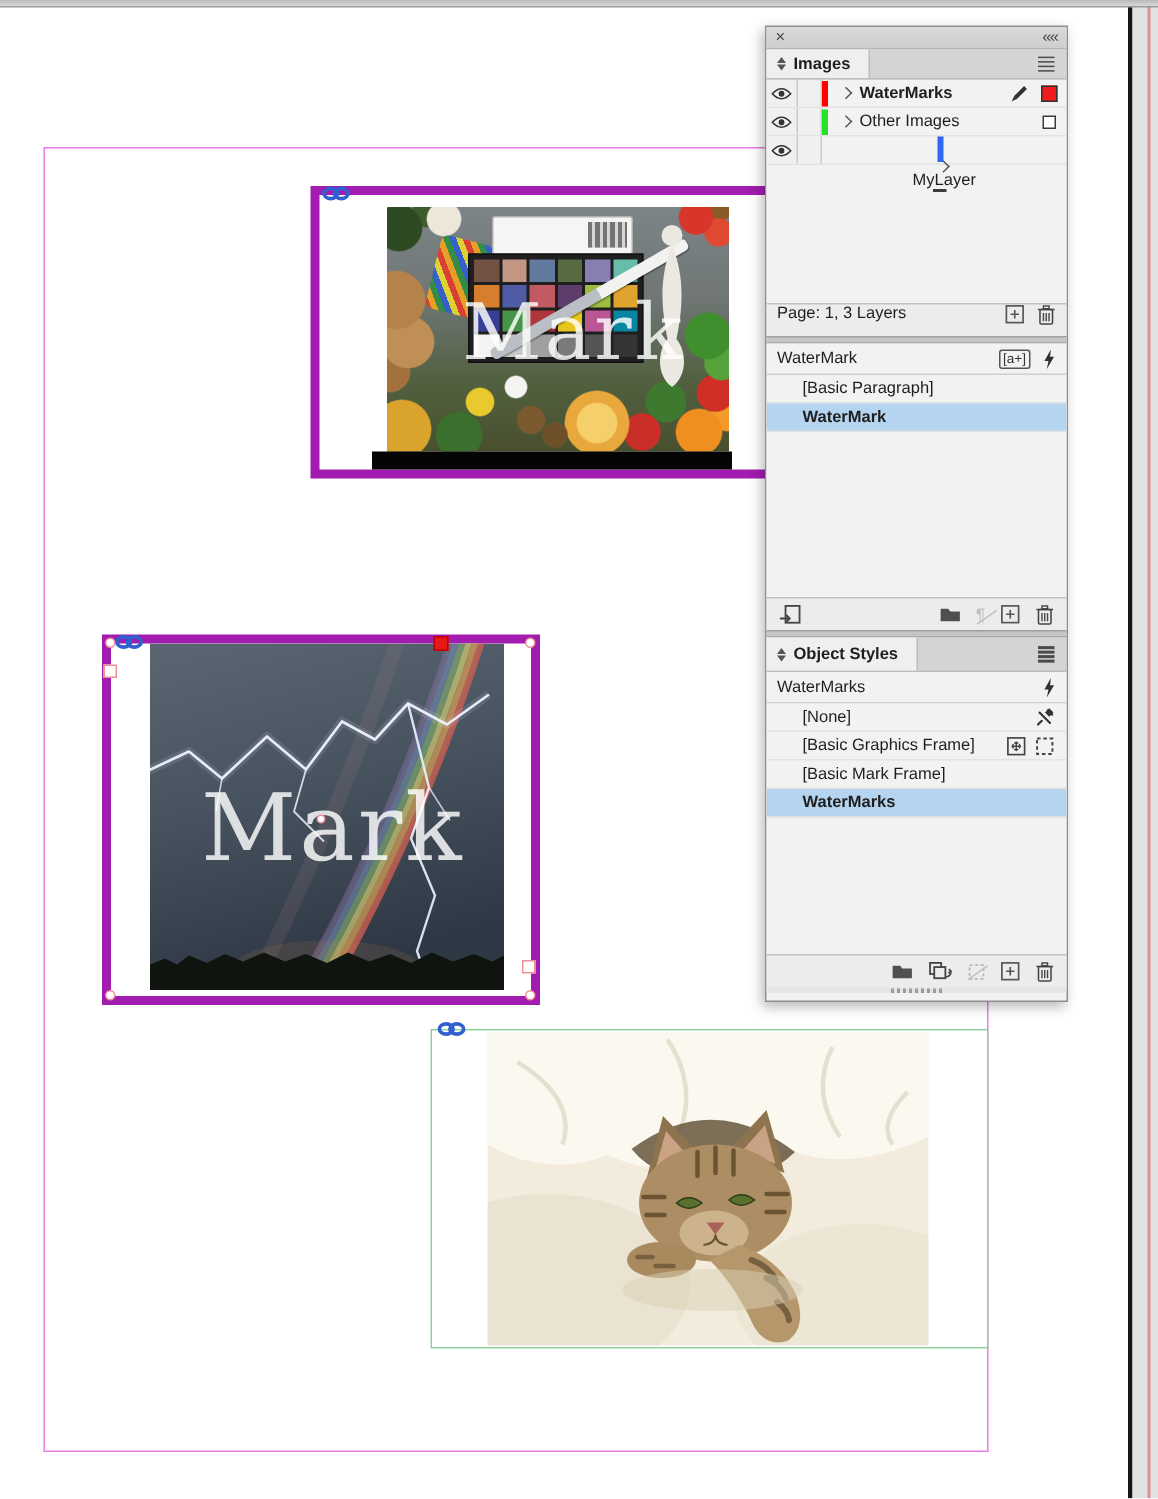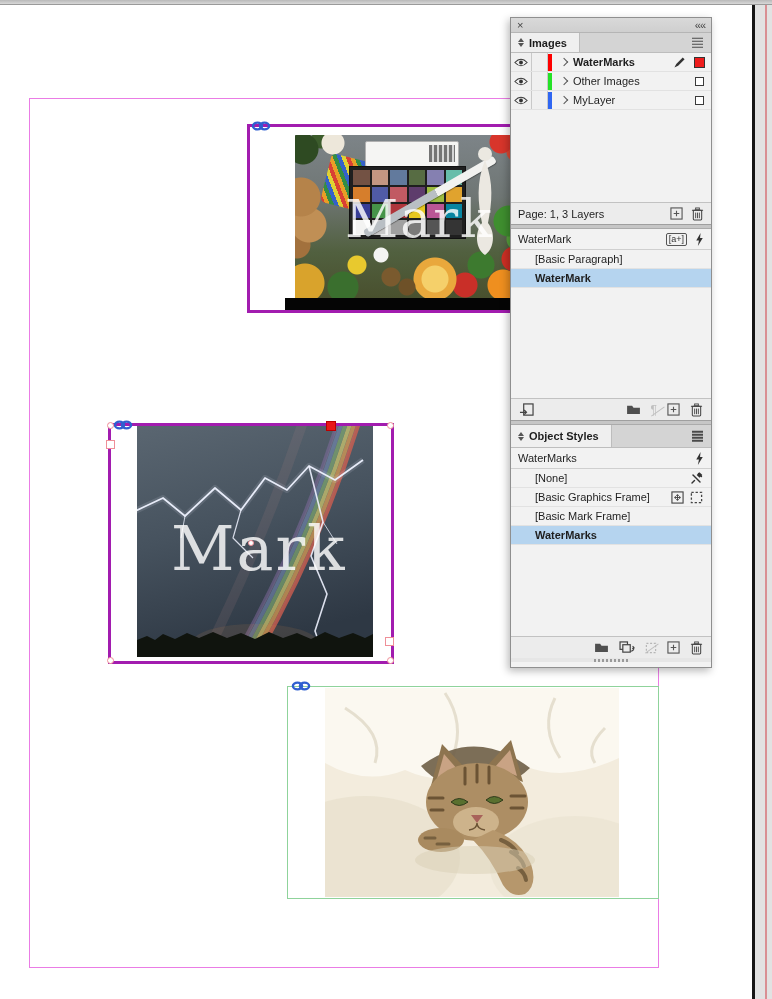--- a/index.html
+++ b/index.html
@@ -10,21 +10,21 @@
   
   .top-strip{left:0;top:0;width:772px;height:4px;background:linear-gradient(#b9b9b9,#d8d8d8);border-bottom:1px solid #9a9a9a;}
   .page-edge{left:752px;top:0;width:3px;height:999px;background:#161616;}
   .pasteboard{left:755px;top:0;width:17px;height:999px;background:#e2e2e2;}
   .bleed-line{left:10px;top:0;width:2px;height:999px;}
 
   
   .margin-rect{left:29px;top:98px;width:628px;height:868px;border:1px solid #ea7ce5;}
 
   
-  .frame{border:3px solid #a21caf;margin-left:40px;}
+  .frame{border:6px solid #a21caf;}
   .frame-green{border:1px solid #8fd39b;}
   .chain{width:20px;height:12px;}
   .watermark{color:rgba(255,255,255,.82);font-family:"DejaVu Serif",serif;letter-spacing:2px;white-space:nowrap;pointer-events:auto;}
 
   .handle-ring{width:7px;height:7px;border:1.5px solid #ef8f98;border-radius:50%;background:#fff;box-sizing:border-box;}
   .handle-sq{width:9px;height:9px;border:1.5px solid #ef8f98;background:#fff;box-sizing:border-box;}
   .handle-red{width:10px;height:10px;background:#e81718;border:1px solid #b00; box-sizing:border-box;}
   .center-pt{width:6px;height:6px;border:1.5px solid #ef8f98;border-radius:50%;background:#fff;box-sizing:border-box;}
 
   
@@ -83,21 +83,21 @@
   .row.sel{background:#b5d4ef;}
   .row .lbl{white-space:nowrap;}
   .row .grow{flex:1;}
   .bold{font-weight:700;}
   .cell-eye{width:20px;height:100%;display:flex;align-items:center;justify-content:center;border-right:1px solid #c9c9c9;background:#f0f0f0;flex:0 0 auto;}
   .cell-lock{width:15px;height:100%;border-right:1px solid #c9c9c9;background:#f0f0f0;flex:0 0 auto;}
   .layerbar{width:4px;height:17px;margin-right:5px;flex:0 0 auto;}
   .chev{width:5px;height:5px;border-right:1.4px solid #555;border-bottom:1.4px solid #555;transform:rotate(-45deg);margin:0 6px 0 4px;flex:0 0 auto;}
   .proxy-red{width:11px;height:11px;background:#ee1c1c;border:1px solid #333;box-sizing:border-box;margin-right:6px;}
   .proxy-empty{width:9px;height:9px;background:#fff;border:1.4px solid #3a3a3a;box-sizing:border-box;margin-right:7px;}
-  .statusbar{height:21px;border-top:1px solid #c2c2c2;background:#ececec;display:flex;align-items:center;padding:0 7px;gap:8px;flex:0 0 auto;}
+  .statusbar{height:21px;border-top:1px solid #c2c2c2;background:#ececec;display:flex;padding:0 7px;gap:8px;flex:0 0 auto;}
   .statusbar .grow{flex:1;}
   .toolbar{height:21px;border-top:1px solid #c2c2c2;background:#ececec;display:flex;align-items:center;padding:0 8px;gap:10px;flex:0 0 auto;}
   .toolbar .grow{flex:1;}
   .panel-div{height:3px;background:#c6c6c6;border-top:1px solid #9f9f9f;border-bottom:1px solid #ababab;flex:0 0 auto;}
   .hdr{height:20px;display:flex;align-items:center;padding:0 7px;gap:8px;border-bottom:1px solid #cfcfcf;background:#f2f2f2;flex:0 0 auto;}
   .hdr .grow{flex:1;}
   .indent{padding-left:24px;}
   .aplus{border:1px solid #555;border-radius:2px;font-size:9px;padding:0 2px;line-height:11px;color:#333;}
   .gray-ic{opacity:.45;}
   .slashwrap{position:relative;display:inline-flex;}
@@ -320,21 +320,21 @@
         </div>
       </div>
       <div class="row">
         <div class="cell-eye">
           <svg width="14" height="9" viewBox="0 0 16 10">
               <path d="M1 5 Q8 -2.5 15 5 Q8 12.5 1 5 Z" fill="none" stroke="#333" stroke-width="1.2"></path>
               <circle cx="8" cy="5" r="2.2" fill="#333"></circle>
             </svg>
         </div>
         <div class="cell-lock"></div>
-        <div class="grow" style="display:flex;align-items:center;height:100%;">
+        <div class="grow" style="display:flex;align-items:center;height:100%;flex-direction:column;">
           <div class="layerbar" style="background:#2f66f2;"></div>
           <span class="chev"></span>
           <span class="lbl">MyLayer</span>
           <span class="grow"></span>
           <span class="proxy-empty"></span>
         </div>
       </div>
     </div>
     <div class="statusbar">
       <span>Page: 1, 3 Layers</span>

